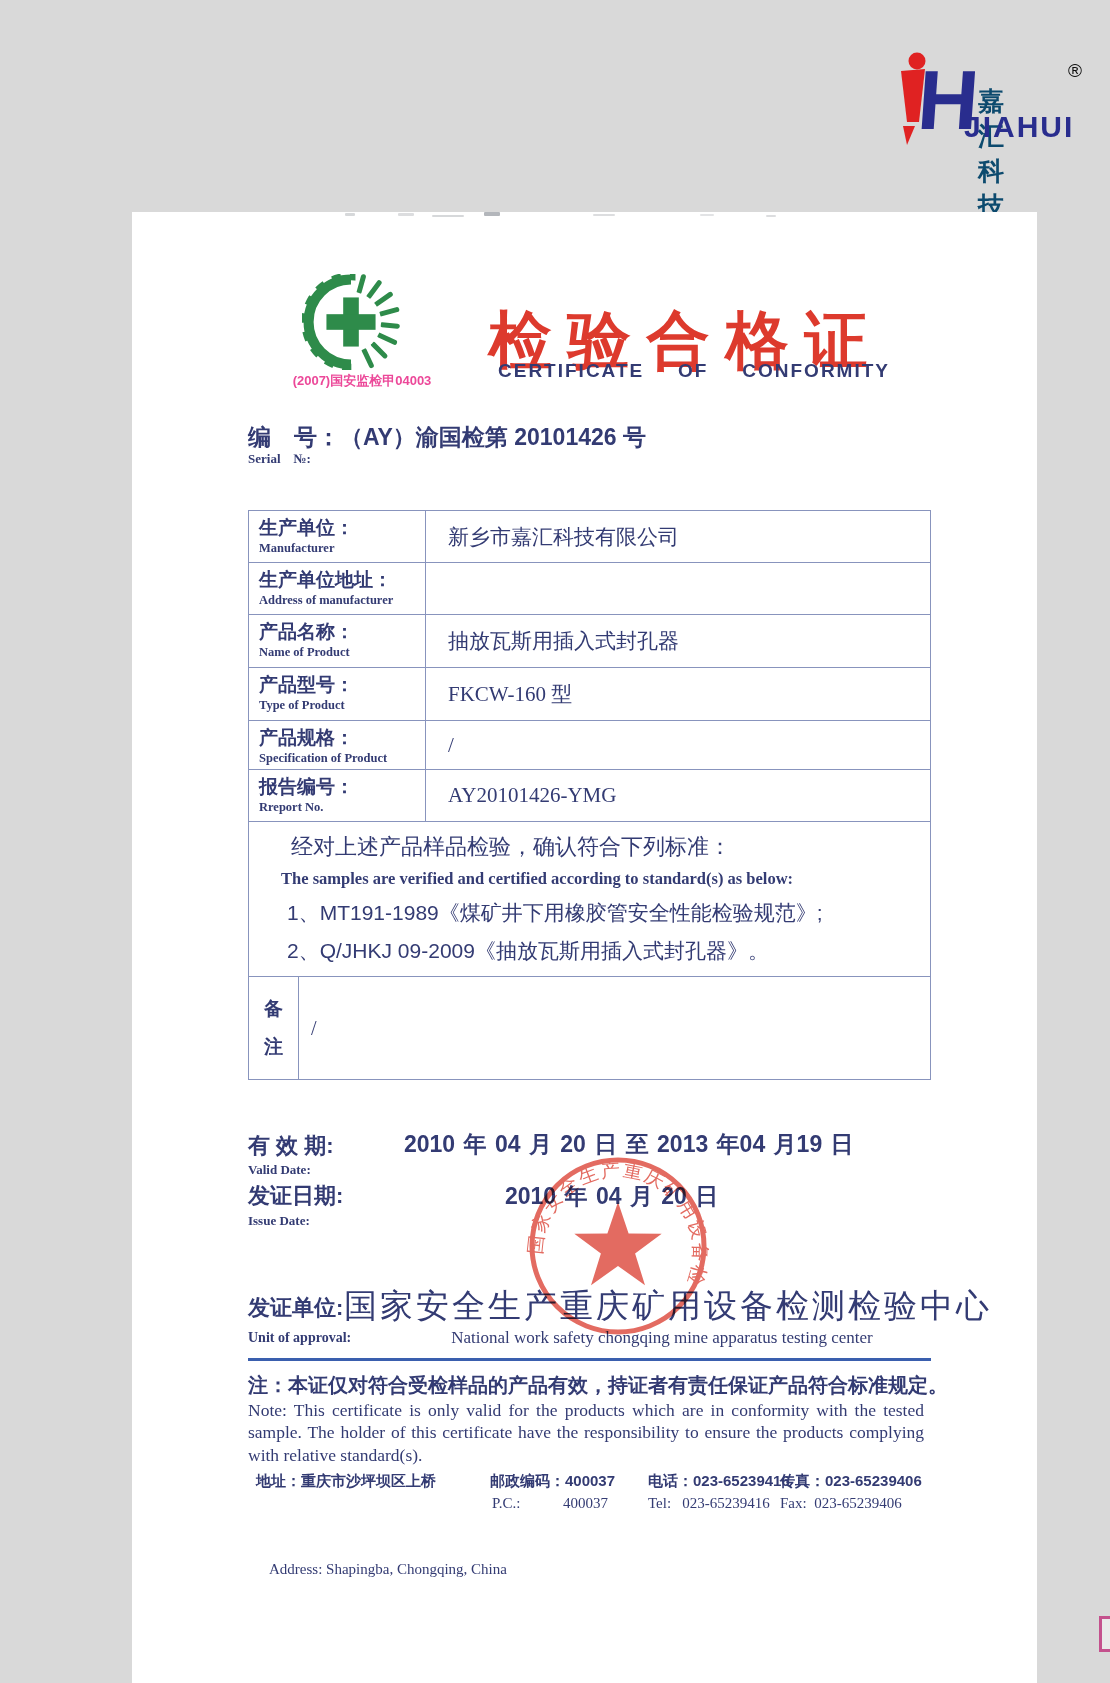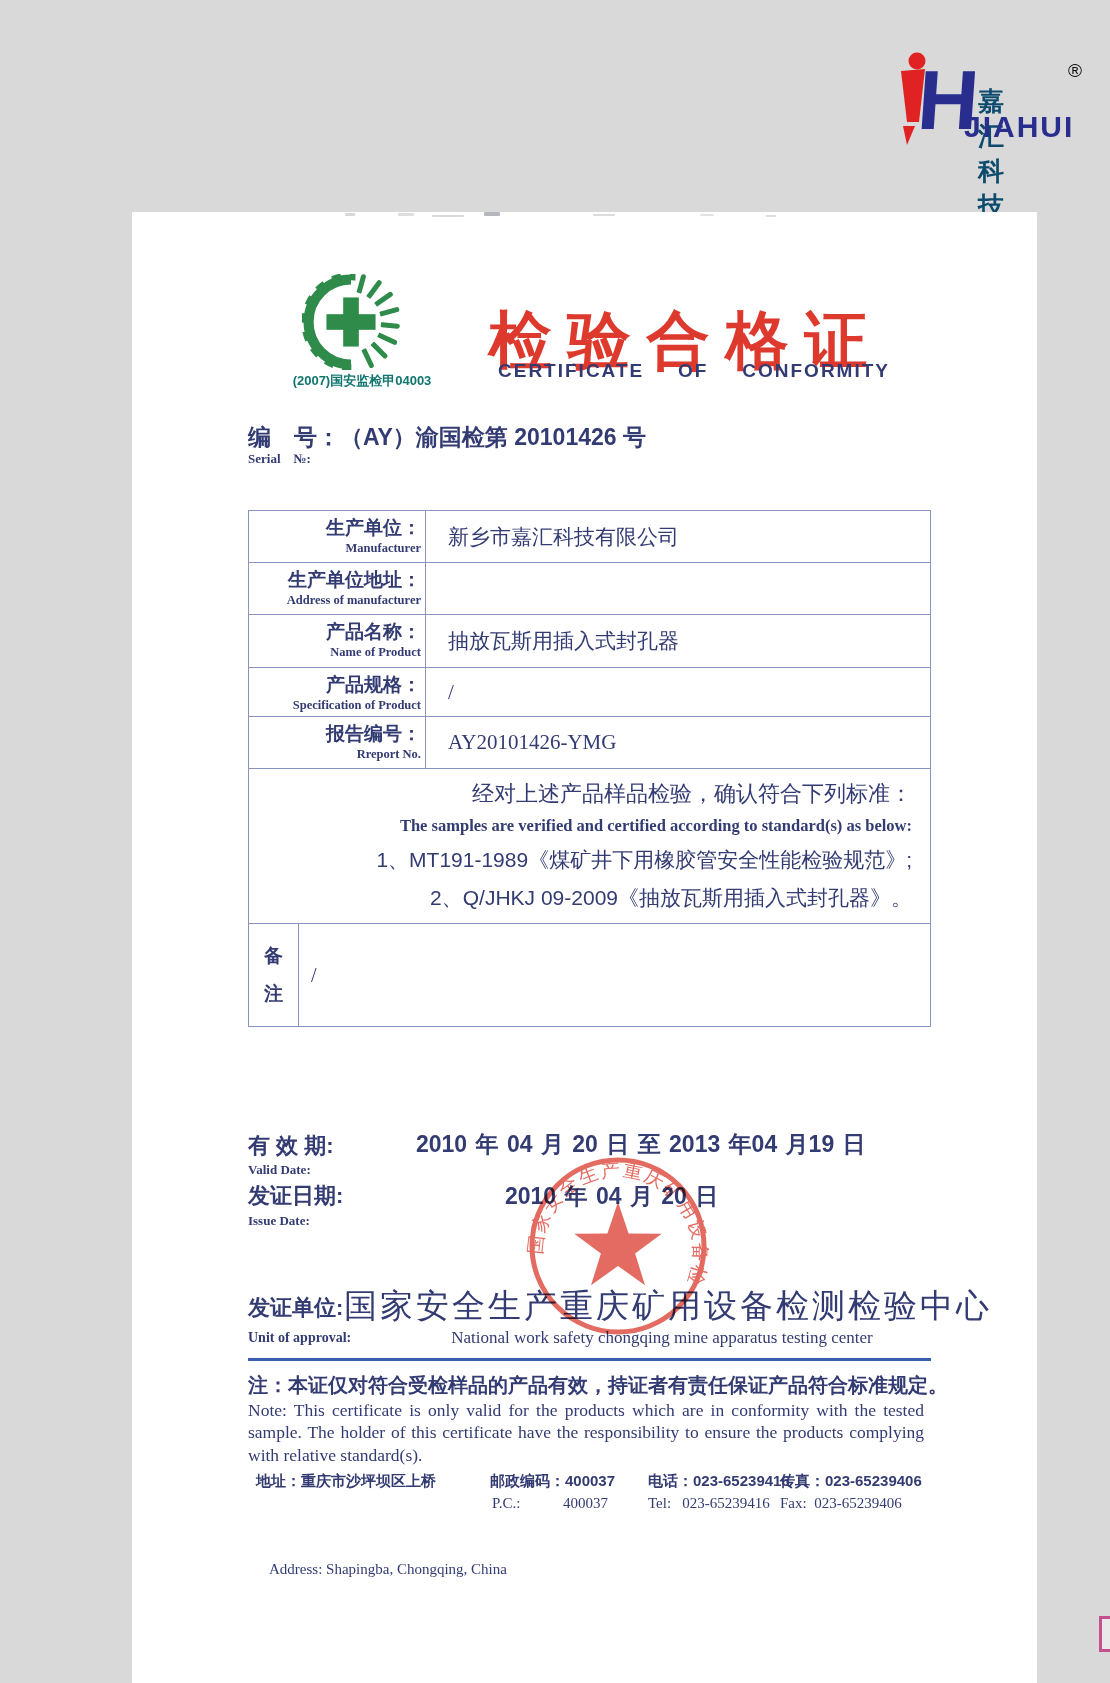--- a/index.html
+++ b/index.html
@@ -16,21 +16,21 @@
   .logo-reg{font-size:19px;color:#0d0d0d;}
   .logo-en{font-size:30px;font-weight:bold;letter-spacing:2px;}
   
   .emblem-caption{font-size:13px;font-weight:bold;text-align:center;}
   .title-cn{font-size:63px;font-weight:bold;letter-spacing:16px;text-align:center;white-space:nowrap;}
   .title-en{display:flex;justify-content:space-between;font-size:19px;font-weight:bold;letter-spacing:2px;}
   
   .serial-cn{font-size:23px;font-weight:bold;white-space:nowrap;}
   .serial-en{font-size:13px;font-weight:bold;}
   
-  #cert-table{position:absolute;left:116px;top:298px;width:683px;border:1px solid #8894bd;box-sizing:border-box;text-align:right;}
+  #cert-table{position:absolute;left:116px;top:298px;width:683px;border:1px solid #8894bd;box-sizing:border-box;}
   .trow{display:flex;border-bottom:1px solid #8894bd;box-sizing:border-box;}
   .tlabel{width:177px;border-right:1px solid #8894bd;box-sizing:border-box;padding:5px 4px 0 10px;}
   .tlabel .cn{font-size:19px;font-weight:bold;line-height:1.25;}
   .tlabel .en{font-size:12.5px;font-weight:bold;line-height:1.2;margin-top:1px;}
   .tvalue{flex:1;display:flex;align-items:center;padding-left:22px;font-size:21px;}
   .std-cell{padding:10px 18px 0 28px;border-bottom:1px solid #8894bd;box-sizing:border-box;}
   .std-cn{font-size:22px;margin-left:14px;}
   .std-en{font-size:16.5px;font-weight:bold;margin:7px 0 6px 4px;}
   .std-item{font-size:21px;margin:10px 0 0 10px;}
   .remark-row{display:flex;height:102px;}
@@ -90,21 +90,21 @@
         <line x1="70.0" y1="35.7" x2="84.0" y2="31.9"></line>
         <line x1="70.9" y1="45.4" x2="84.5" y2="46.7"></line>
         <line x1="68.4" y1="54.8" x2="82.0" y2="61.2"></line>
         <line x1="62.8" y1="62.8" x2="73.4" y2="73.4"></line>
         <line x1="54.8" y1="68.4" x2="61.2" y2="82.0"></line>
       </g>
       <circle cx="43" cy="43" r="27" fill="#ffffff"></circle>
       <rect x="36" y="21" width="14" height="44" fill="#2e8b4a"></rect>
       <rect x="21" y="36" width="44" height="14" fill="#2e8b4a"></rect>
     </svg>
-    <div class="abs emblem-caption" style="left:155px;top:160px;width:150px;color:#0f766e;">(2007)国安监检甲04003</div>
+    <div class="abs emblem-caption" style="left:155px;top:160px;width:150px;color:#ec4899;">(2007)国安监检甲04003</div>
 
     <div class="abs title-cn" style="left:328px;top:86px;width:452px;color:#dd3a2d;">检验合格证</div>
     <div class="abs title-en" style="left:366px;top:148px;width:392px;">
       <span>CERTIFICATE</span>
       <span>OF</span>
       <span>CONFORMITY</span>
     </div>
 
     <div class="abs serial-cn" style="left:116px;top:210px;">
       <span>编　号：</span><span>（AY）渝国检第 20101426 号</span>
@@ -125,20 +125,27 @@
           <div class="en serif">Address of manufacturer</div>
         </div>
       </div>
       <div class="trow" style="height:53px;">
         <div class="tlabel">
           <div class="cn">产品名称：</div>
           <div class="en serif">Name of Product</div>
         </div>
         <div class="tvalue">抽放瓦斯用插入式封孔器</div>
       </div>
+      <div class="trow" style="height:53px;">
+        <div class="tlabel">
+          <div class="cn">产品型号：</div>
+          <div class="en serif">Type of Product</div>
+        </div>
+        <div class="tvalue serif">FKCW-160 型</div>
+      </div>
       <div class="trow" style="height:49px;">
         <div class="tlabel">
           <div class="cn">产品规格：</div>
           <div class="en serif">Specification of Product</div>
         </div>
         <div class="tvalue serif">/</div>
       </div>
       <div class="trow" style="height:52px;">
         <div class="tlabel">
           <div class="cn">报告编号：</div>
@@ -157,21 +164,21 @@
       <div class="remark-row">
         <div class="remark-label">
           <span>备</span>
           <span>注</span>
         </div>
         <div class="remark-value serif">/</div>
       </div>
     </div>
 
     <div class="abs vlabel" style="left:116px;top:919px;">有 效 期:</div>
-    <div class="abs vvalue" style="left:284px;top:917px;">2010 年 04 月 20 日 至 2013 年04 月19 日</div>
+    <div class="abs vvalue" style="left:272px;top:917px;">2010 年 04 月 20 日 至 2013 年04 月19 日</div>
     <div class="abs vsub serif" style="left:116px;top:950px;">Valid Date:</div>
     <div class="abs vlabel" style="left:116px;top:969px;">发证日期:</div>
     <div class="abs vvalue" style="left:373px;top:969px;">2010 年 04 月 20 日</div>
     <div class="abs vsub serif" style="left:116px;top:1001px;">Issue Date:</div>
 
     <svg class="abs stamp" style="left:386px;top:932px;" width="200" height="200" viewBox="0 0 200 200">
       <circle cx="100" cy="102" r="86" fill="none" stroke="#dd4a3e" stroke-width="5"></circle>
       <path id="stampArc" d="M 30 138 A 76 76 0 1 1 170 138" fill="none"></path>
       <text font-size="19" fill="#dd4a3e" letter-spacing="2">
         <textPath href="#stampArc" startOffset="28">国家安全生产重庆矿用设备检测检验中心</textPath>

